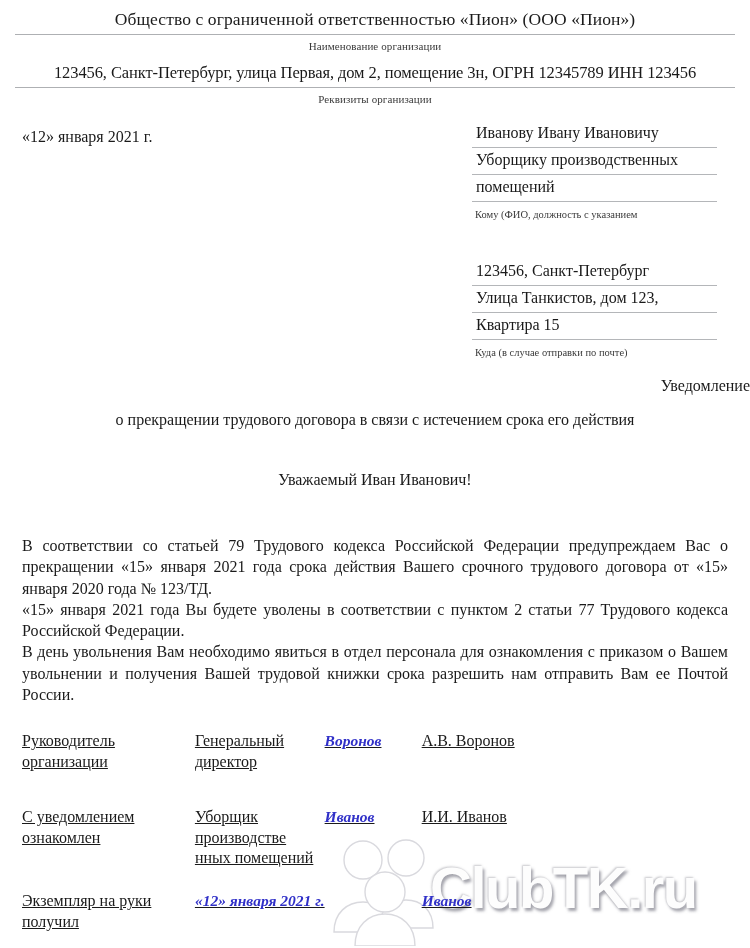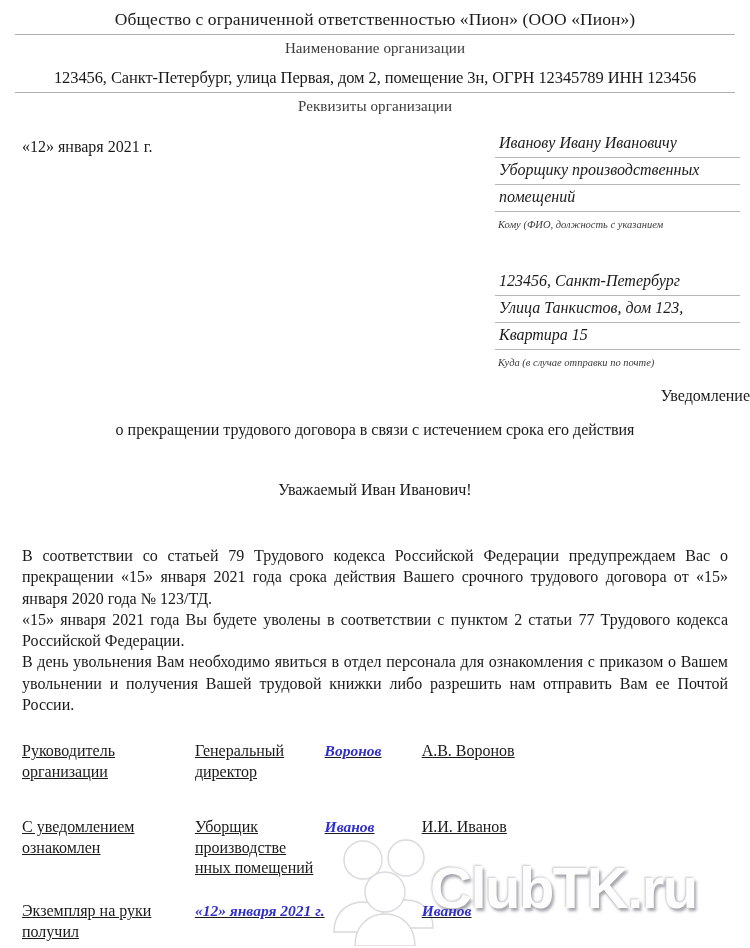--- a/index.html
+++ b/index.html
@@ -27,39 +27,39 @@
     font-weight: bold; font-size: 58px; letter-spacing: -1.5px;
     color: #fdfdfd;
     text-shadow: 2px 3px 3px rgba(140,140,150,0.78), -1px -1px 2px rgba(150,150,158,0.5);
     white-space: nowrap;
   }
 
   
   .content { position: relative; z-index: 10; }
   .rule { height: 1px; background: #aeb0b3; margin: 0 auto; }
   .caption {
-    font-size: 15px; color: #3a3a3a; text-align: center;
+    font-size: 11px; color: #3a3a3a; text-align: center;
     font-family: "Liberation Serif", serif;
     letter-spacing: .1px;
   }
 
   .org-title {
     text-align: center; font-size: 17.5px; padding-top: 9px; padding-bottom: 4px;
     letter-spacing: .1px;
   }
   .org-req {
     text-align: center; font-size: 16.5px; padding-top: 11px; padding-bottom: 4px;
     letter-spacing: -.1px;
   }
 
   
   .mid-block { position: relative; height: 250px; margin-top: 16px; }
   .doc-date { position: absolute; left: 22px; top: 7px; font-size: 16px; }
 
-  .addr-box { position: absolute; left: 495px; width: 245px; font-style: italic; }
+  .addr-box { position: absolute; left: 472px; width: 245px; }
   .addr-line {
     font-size: 16px; padding: 3px 2px 5px 4px;
     border-bottom: 1px solid #b4b6b9;
     white-space: nowrap;
   }
   .addr-cap {
     font-size: 10.5px; text-align: left; color: #3a3a3a;
     line-height: 1.85; padding-left: 3px; padding-top: 3px;
   }
 
@@ -143,21 +143,21 @@
 
     </div>
 
     <div class="notice-title">Уведомление</div>
     <div class="notice-sub">о прекращении трудового договора в связи с истечением срока его действия</div>
     <div class="greeting">Уважаемый Иван Иванович!</div>
 
     <div class="body-text">
       <p>В соответствии со статьей 79 Трудового кодекса Российской Федерации предупреждаем Вас о прекращении «15» января 2021 года срока действия Вашего срочного трудового договора от «15» января 2020 года № 123/ТД.</p>
       <p>«15» января 2021 года Вы будете уволены в соответствии с пунктом 2 статьи 77 Трудового кодекса Российской Федерации.</p>
-      <p>В день увольнения Вам необходимо явиться в отдел персонала для ознакомления с приказом о Вашем увольнении и получения Вашей трудовой книжки либо разрешить нам отправить Вам ее Почтой России.</p>
+      <p>В день увольнения Вам необходимо явиться в отдел персонала для ознакомления с приказом о Вашем увольнении и получения Вашей трудовой книжки срока разрешить нам отправить Вам ее Почтой России.</p>
     </div>
 
     <table class="sig-table">
       <tbody>
           <tr class="row-gap-1">
         <td class="c1">Руководитель организации</td>
         <td class="c2">Генеральный директор</td>
         <td class="c3"><span class="sig">Воронов</span></td>
         <td class="c4">А.В. Воронов</td>
       </tr>

